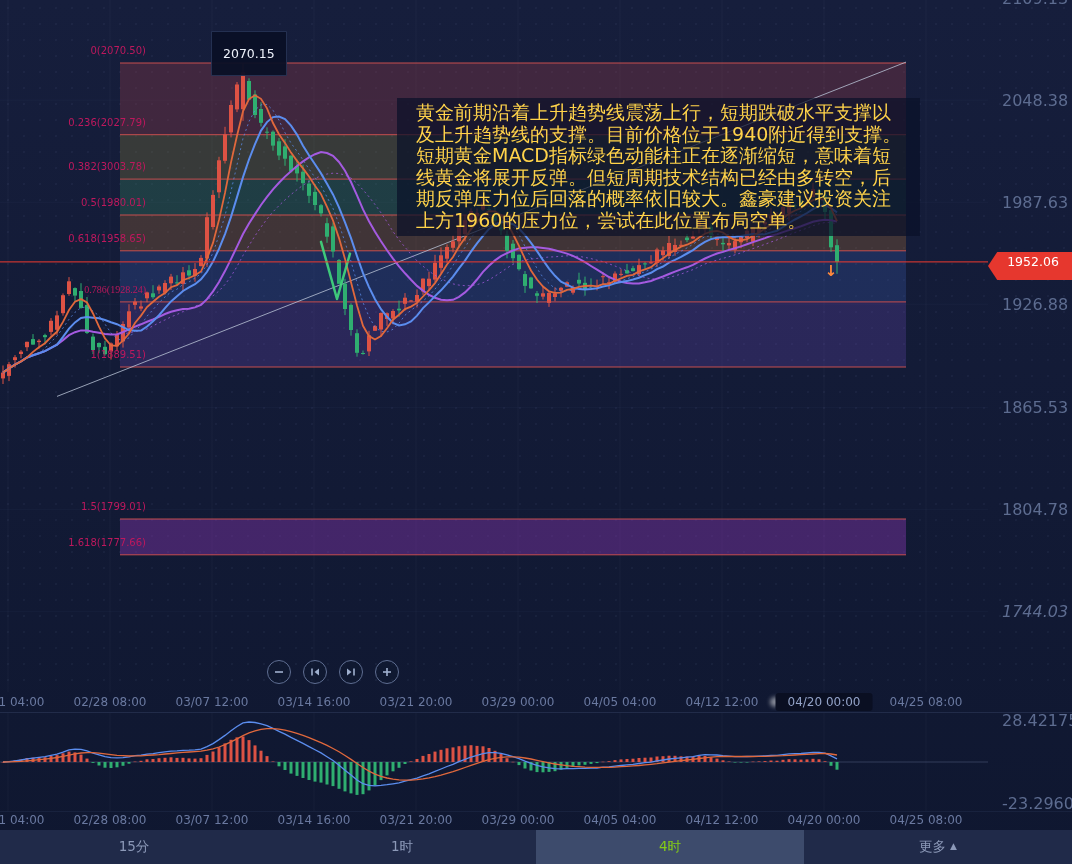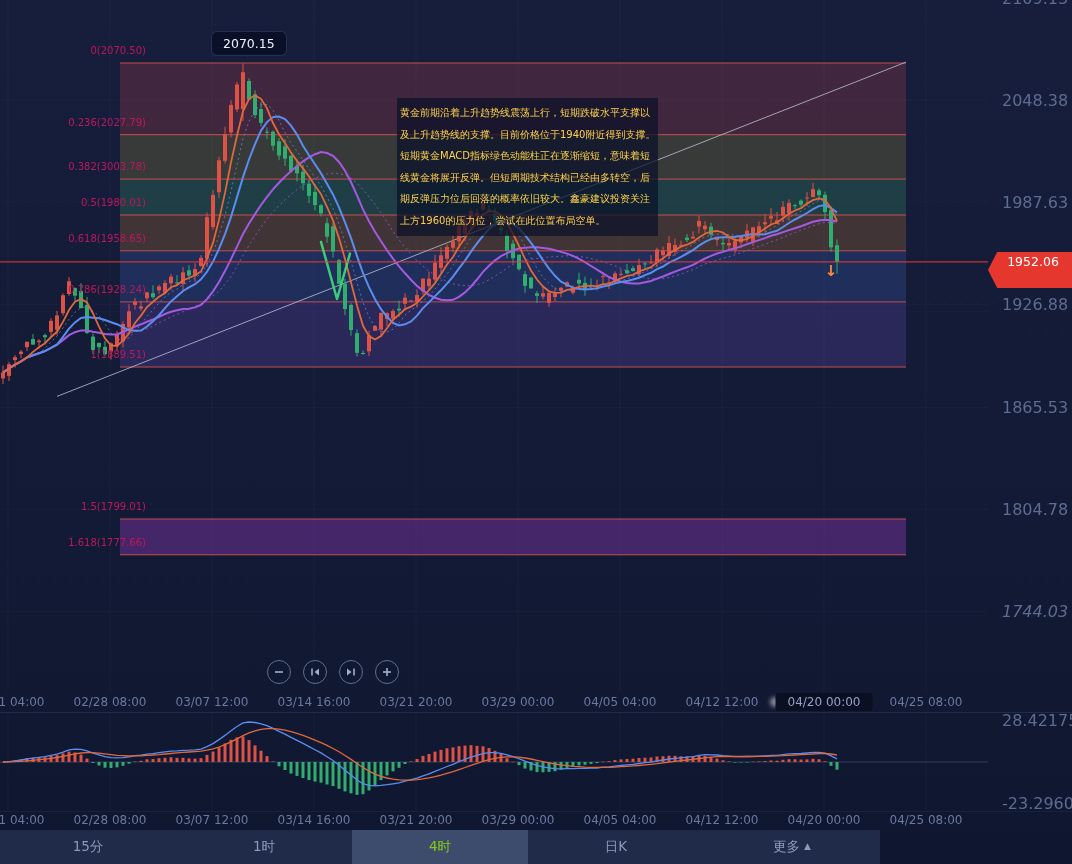--- a/index.html
+++ b/index.html
@@ -15,28 +15,28 @@
     content:"";position:absolute;inset:0;pointer-events:none;
     background-image:radial-gradient(circle,rgba(140,160,205,0.06) 1px,transparent 1.4px);
     background-size:16px 16px;
   }
   #main-svg{position:absolute;top:0;left:0;}
   .fib-label{position:absolute;right:926px;color:#be185d;font-size:10px;white-space:nowrap;}
   .price-tick,.macd-tick{position:absolute;left:1002px;transform:translateY(-50%);color:#5d6c90;font-size:16px;white-space:nowrap;}
   #peak-tooltip{
     position:absolute;left:211px;top:31px;background:rgba(10,16,38,0.95);
     border:1px solid rgba(90,110,160,0.35);color:#eef2fb;font-size:12.5px;
-    padding:4px 11px;border-radius:6px;
+    padding:14px 11px;border-radius:1px;
   }
   #annotation{
     position:absolute;left:397px;top:98px;background:rgba(10,16,40,0.72);
-    color:#ffd34a;font-size:10px;line-height:21.6px;padding:4px 3px;white-space:pre;
+    color:#ffd34a;font-size:19px;line-height:21.6px;padding:4px 19px;white-space:pre;
   }
   #price-badge{
-    position:absolute;left:988px;width:84px;height:36px;background:#e6372e;color:#fff;
+    position:absolute;left:988px;width:84px;height:28px;background:#e6372e;color:#fff;
     font-size:12.5px;line-height:20px;text-align:center;text-indent:6px;
     clip-path:polygon(0 50%,11% 0,100% 0,100% 100%,11% 100%);
   }
   #zoom-controls{position:absolute;left:267px;top:660px;display:flex;gap:12px;}
   .zbtn{
     width:24px;height:24px;border-radius:50%;border:1px solid #5f6e92;
     background:rgba(16,24,48,0.4);display:flex;align-items:center;justify-content:center;
     padding:0;cursor:pointer;
   }
   .zbtn svg{display:block;}
@@ -50,21 +50,21 @@
     background:rgba(255,255,255,0.5);filter:blur(2px);box-shadow:14px 0 0 rgba(255,255,255,0.5);
   }
   #macd-wrap{
     position:absolute;top:712px;left:0;width:1072px;height:98px;
     border-top:1px solid rgba(110,130,180,0.18);
     border-bottom:1px solid rgba(110,130,180,0.10);
   }
   #macd-max{top:7px;}
   #macd-min{top:90px;}
   #toolbar{
-    position:absolute;top:830px;left:0;width:880px;height:34px;
+    position:absolute;top:830px;left:0;width:1072px;height:34px;
     background:#202a49;display:flex;align-items:stretch;
   }
   .tb-tab{flex:1;display:flex;align-items:center;justify-content:center;font-size:13.5px;color:#8c99b8;cursor:pointer;gap:4px;}
   .tb-tab.selected{background:#3d4b6c;color:#84cc16;}
   .chev{font-size:9px;position:relative;top:-1px;}
 </style>
 </head>
 <body>
 
 <div id="app">
@@ -407,21 +407,21 @@
           <text x="831" y="275.5" fill="#ff8a3c" font-size="15" font-weight="bold" text-anchor="middle">↓</text>
         </g>
         <line x1="0" y1="261.9" x2="988" y2="261.9" stroke="#f03a2e" stroke-width="1"></line>
       </svg>
     <div id="fib-labels">
         <span class="fib-label" style="top: 44.9854px;">0(2070.50)</span>
         <span class="fib-label" style="top: 116.722px;">0.236(2027.79)</span>
         <span class="fib-label" style="top: 161.114px;">0.382(3003.78)</span>
         <span class="fib-label" style="top: 196.973px;">0.5(1980.01)</span>
         <span class="fib-label" style="top: 232.85px;">0.618(1958.65)</span>
-        <span class="fib-label" style="top: 283.927px;">0.786(1928.24)</span>
+        <span class="fib-label" style="top: 283.927px; font-family: Liberation Serif, serif;">0.786(1928.24)</span>
         <span class="fib-label" style="top: 348.978px;">1(1889.51)</span>
         <span class="fib-label" style="top: 500.983px;">1.5(1799.01)</span>
         <span class="fib-label" style="top: 536.843px;">1.618(1777.66)</span>
       </div>
     <div id="price-axis">
         <span class="price-tick" style="top: -1.89796px;">2109.13</span>
         <span class="price-tick" style="top: 100.138px;">2048.38</span>
         <span class="price-tick" style="top: 202.175px;">1987.63</span>
         <span class="price-tick" style="top: 304.211px;">1926.88</span>
         <span class="price-tick" style="top: 407.255px;">1865.53</span>
@@ -647,20 +647,19 @@
       <span class="time-label" style="left: 620px;">04/05 04:00</span>
       <span class="time-label" style="left: 722px;">04/12 12:00</span>
       <span class="time-label" style="left: 824px;">04/20 00:00</span>
       <span class="time-label" style="left: 926px;">04/25 08:00</span>
     </div>
 
   <div id="toolbar">
       <div class="tb-tab">15分</div>
       <div class="tb-tab">1时</div>
       <div class="tb-tab selected">4时</div>
-      <div class="tb-tab">日K</div>
       <div class="tb-tab">
         <span>更多</span>
         <span class="chev">▲</span>
       </div>
     </div>
 
 </div>
 
 </body></html>

